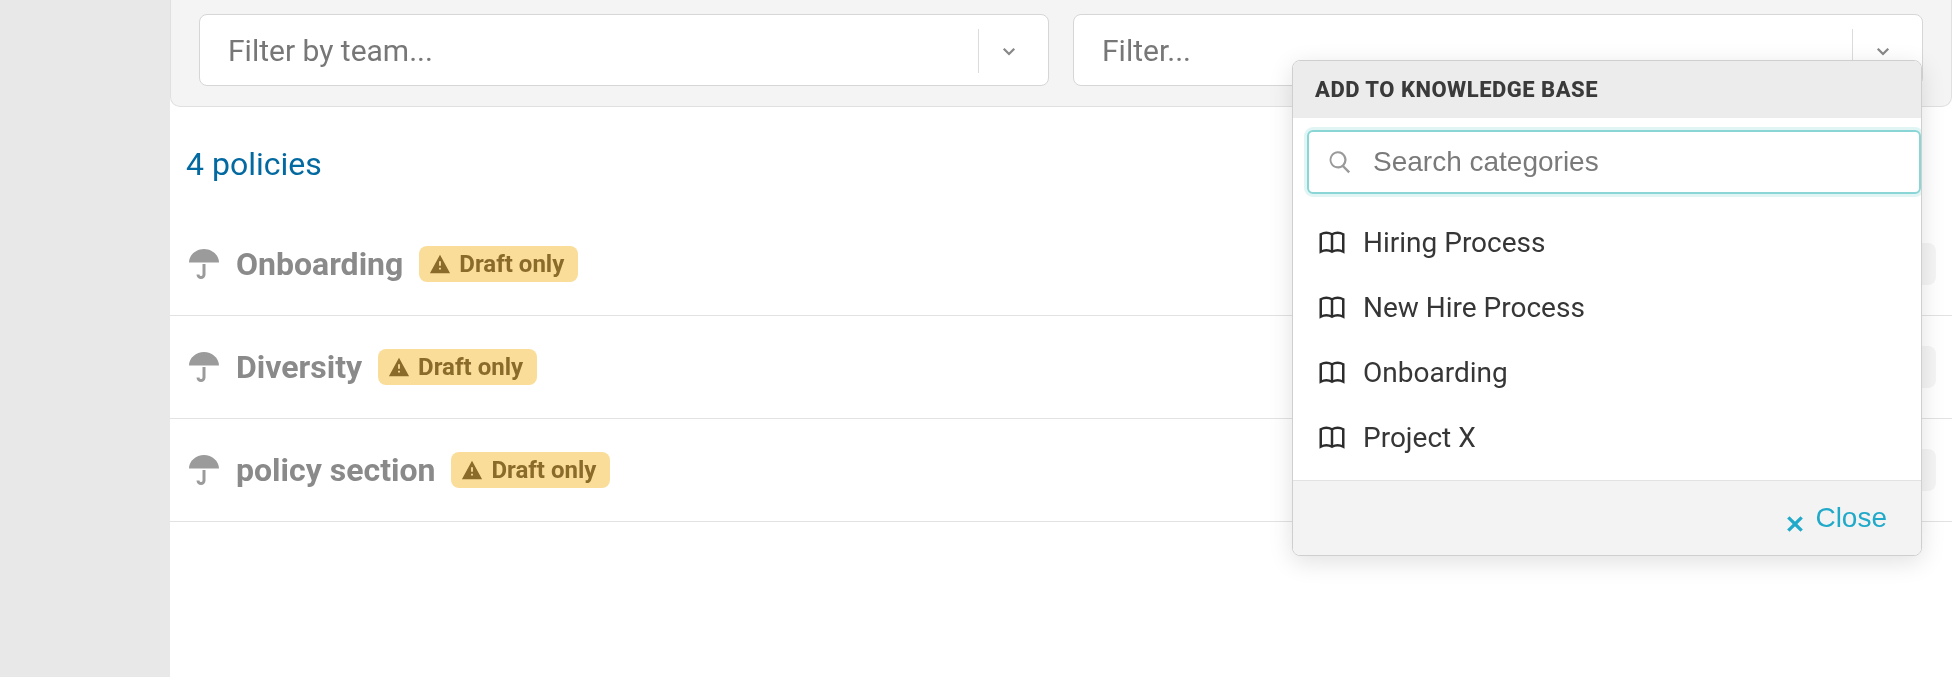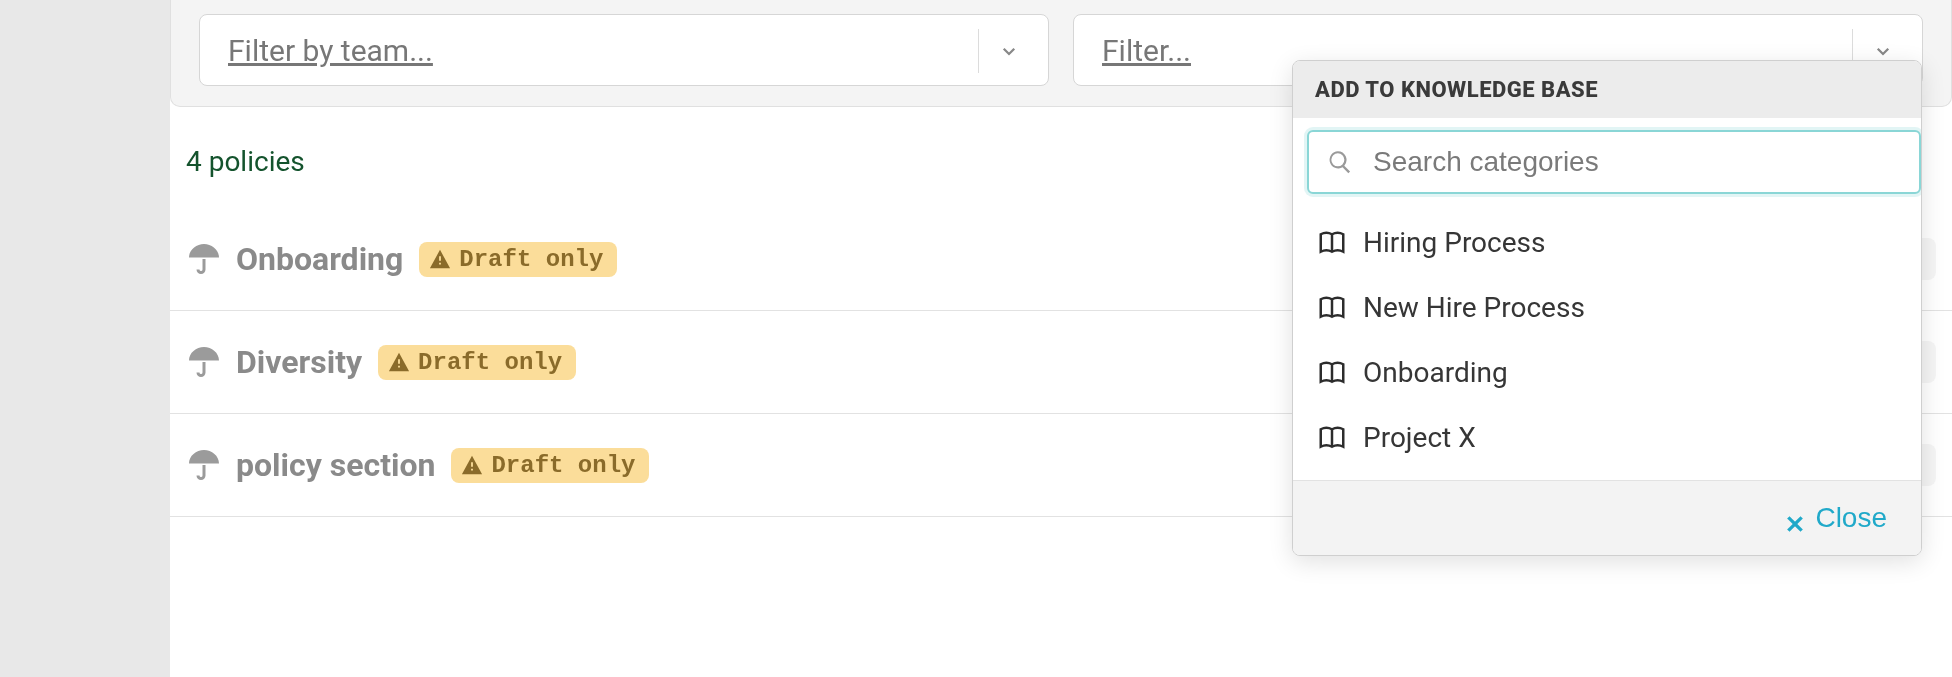--- a/index.html
+++ b/index.html
@@ -52,27 +52,27 @@
     align-items: center;
     justify-content: center;
     position: absolute;
     right: 10px;
     top: 14px;
   }
   .chevron-down {
     width: 18px; height: 18px;
     stroke: #888; stroke-width: 3; fill: none;
   }
-  .filter-select .placeholder { color: #777; text-decoration: underline; }
+  .filter-select .placeholder { color: #777; }
 
   
   .count-line {
     padding: 38px 0 30px 16px;
-    font-size: 28px;
-    color: #14532d;
+    font-size: 32px;
+    color: #0369a1;
   }
 
   
   .policy-list { }
   .policy-row {
     display: flex;
     align-items: center;
     padding: 30px 16px 30px 16px;
     border-bottom: 1px solid #e2e2e2;
   }
@@ -92,21 +92,20 @@
   .draft-badge {
     background: #fbdd9a;
     color: #8a6b2a;
     border-radius: 8px;
     padding: 4px 14px 4px 10px;
     display: inline-flex;
     align-items: center;
     gap: 8px;
     font-size: 24px;
     font-weight: 700;
-    font-family: Liberation Mono, monospace;
   }
   .warn-triangle {
     width: 22px; height: 22px; fill: #8a6b2a;
   }
   .policy-spacer { flex: 1; }
   .stat-pill {
     background: #f5f5f5;
     border-radius: 8px;
     color: #bdbdbd;
     display: inline-flex;

